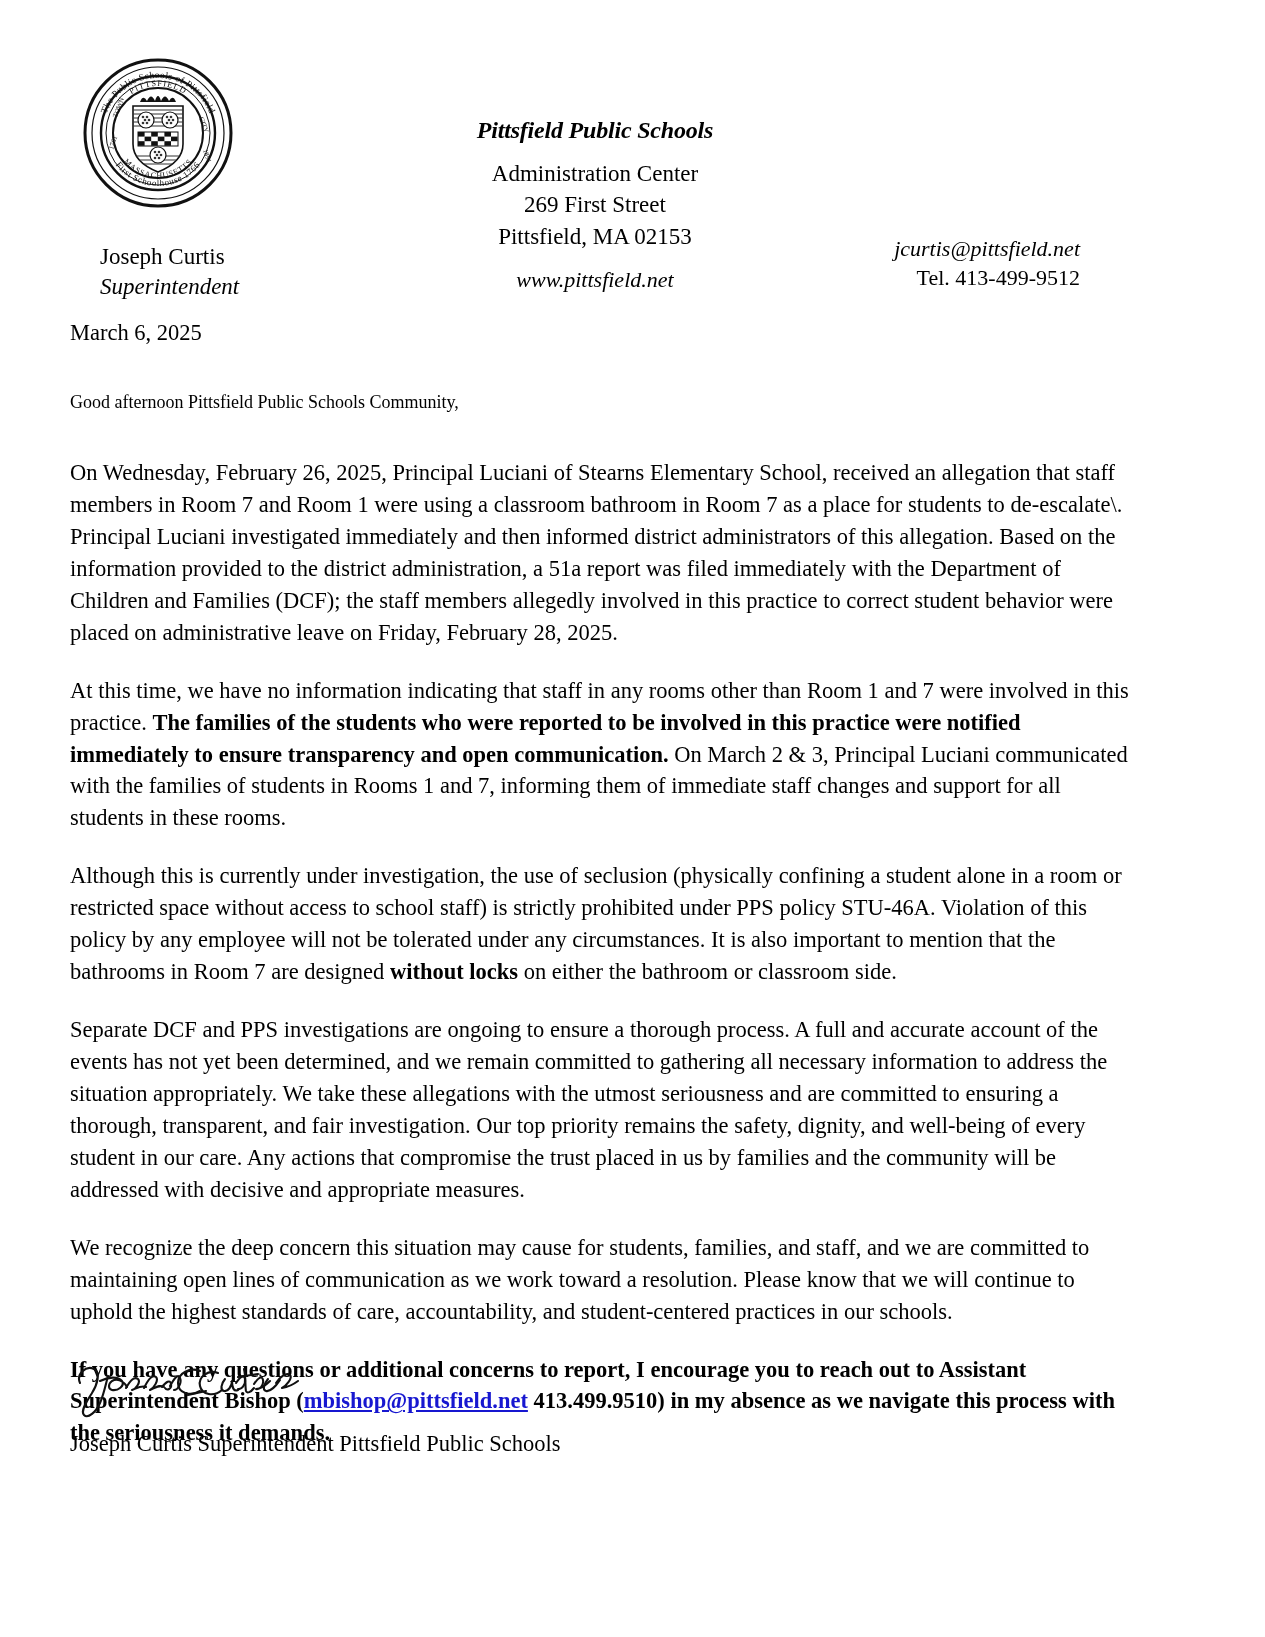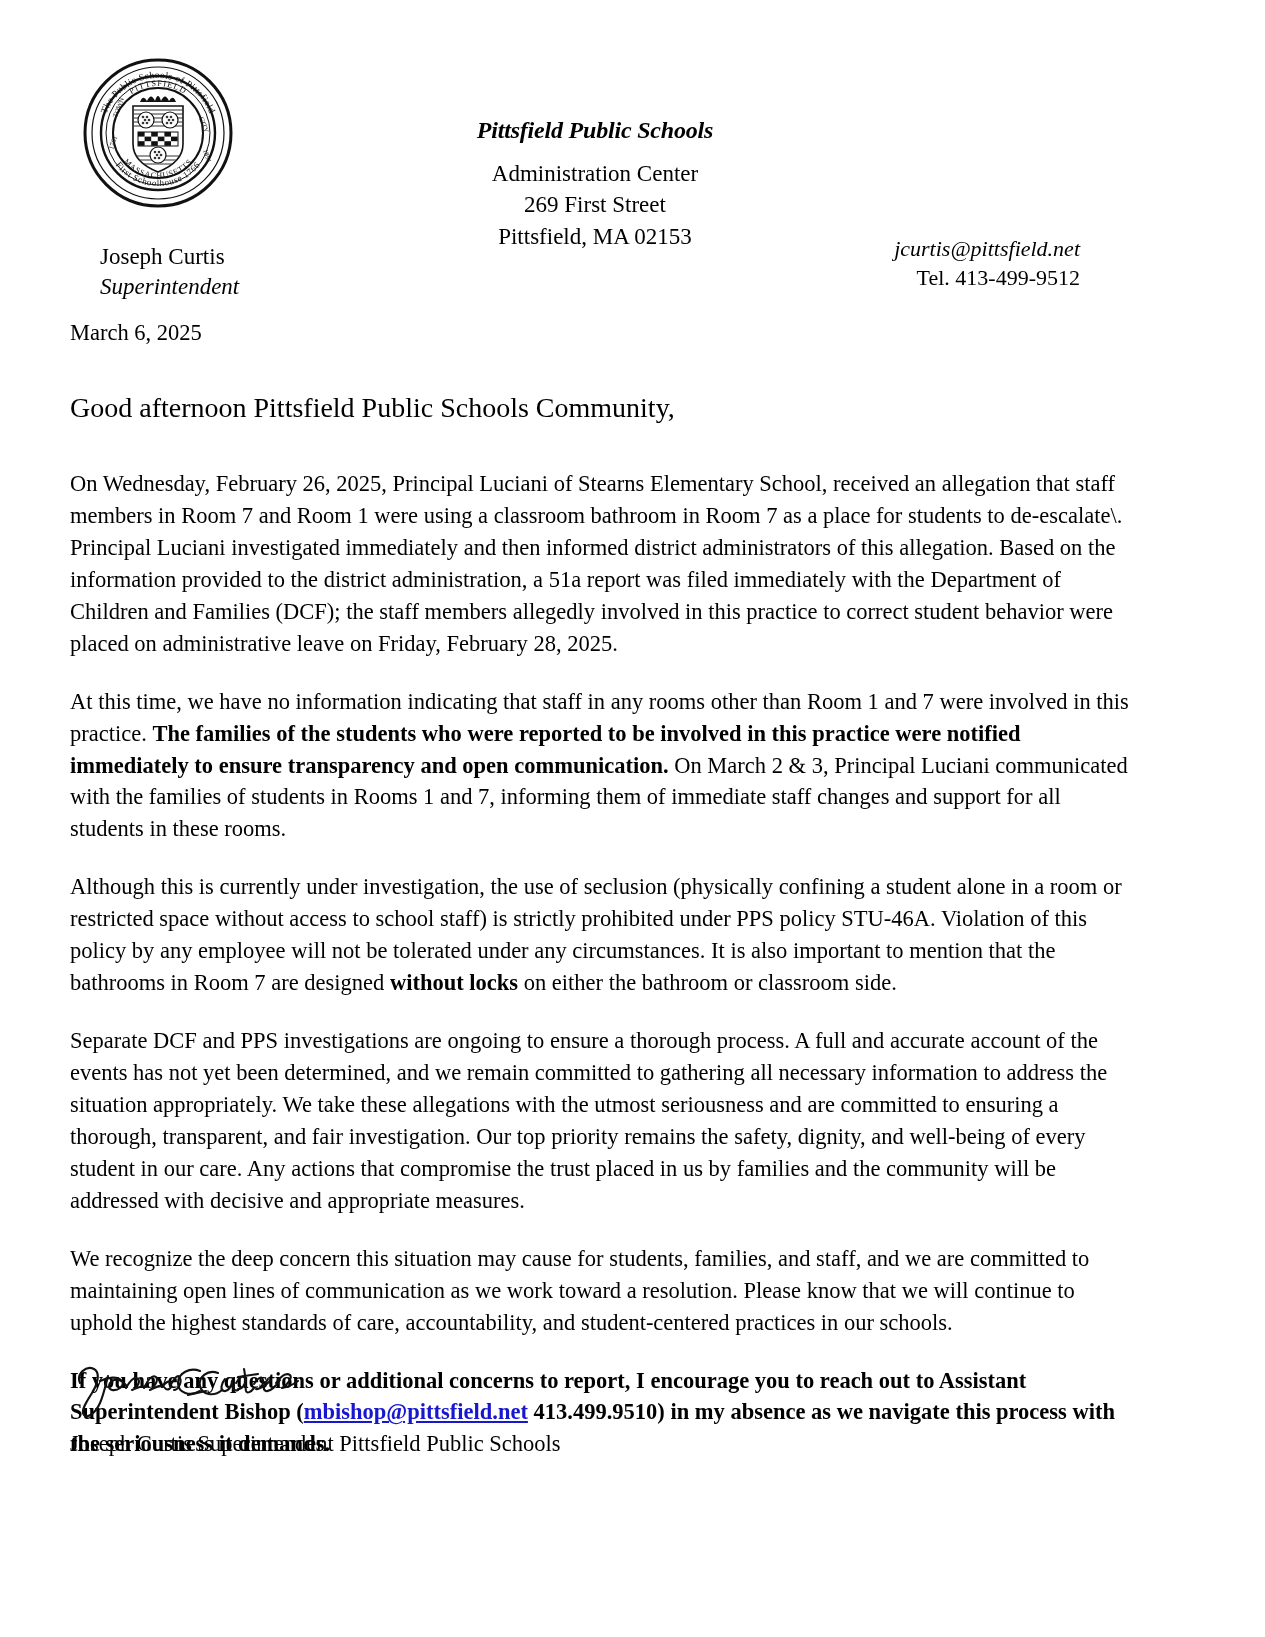--- a/index.html
+++ b/index.html
@@ -92,21 +92,21 @@
     position: absolute;
     left: 70px;
     top: 320px;
     width: 1068px;
   }
   .date-line {
     font-size: 22.5px;
     margin-bottom: 46px;
   }
   .salutation {
-    font-size: 28px;
+    font-size: 18px;
     margin-bottom: 44px;
   }
   p.para {
     font-size: 22.5px;
     line-height: 1.42;
     margin: 0 0 26px 0;
     text-align: left;
   }
   p.para.bold-para { font-weight: bold; }
   .b { font-weight: bold; }
@@ -230,20 +230,21 @@
       </svg>
     </div>
 
     <div class="org-block">
       <div class="org-name">Pittsfield Public Schools</div>
       <div class="org-addr">
         <div>Administration Center</div>
         <div>269 First Street</div>
         <div>Pittsfield, MA 02153</div>
       </div>
+      <div class="org-web">www.pittsfield.net</div>
     </div>
 
     <div class="person-block">
       <div class="person-name">Joseph Curtis</div>
       <div class="person-title">Superintendent</div>
     </div>
 
     <div class="contact-block">
       <div class="contact-email">jcurtis@pittsfield.net</div>
       <div class="contact-tel">Tel. 413-499-9512</div>

